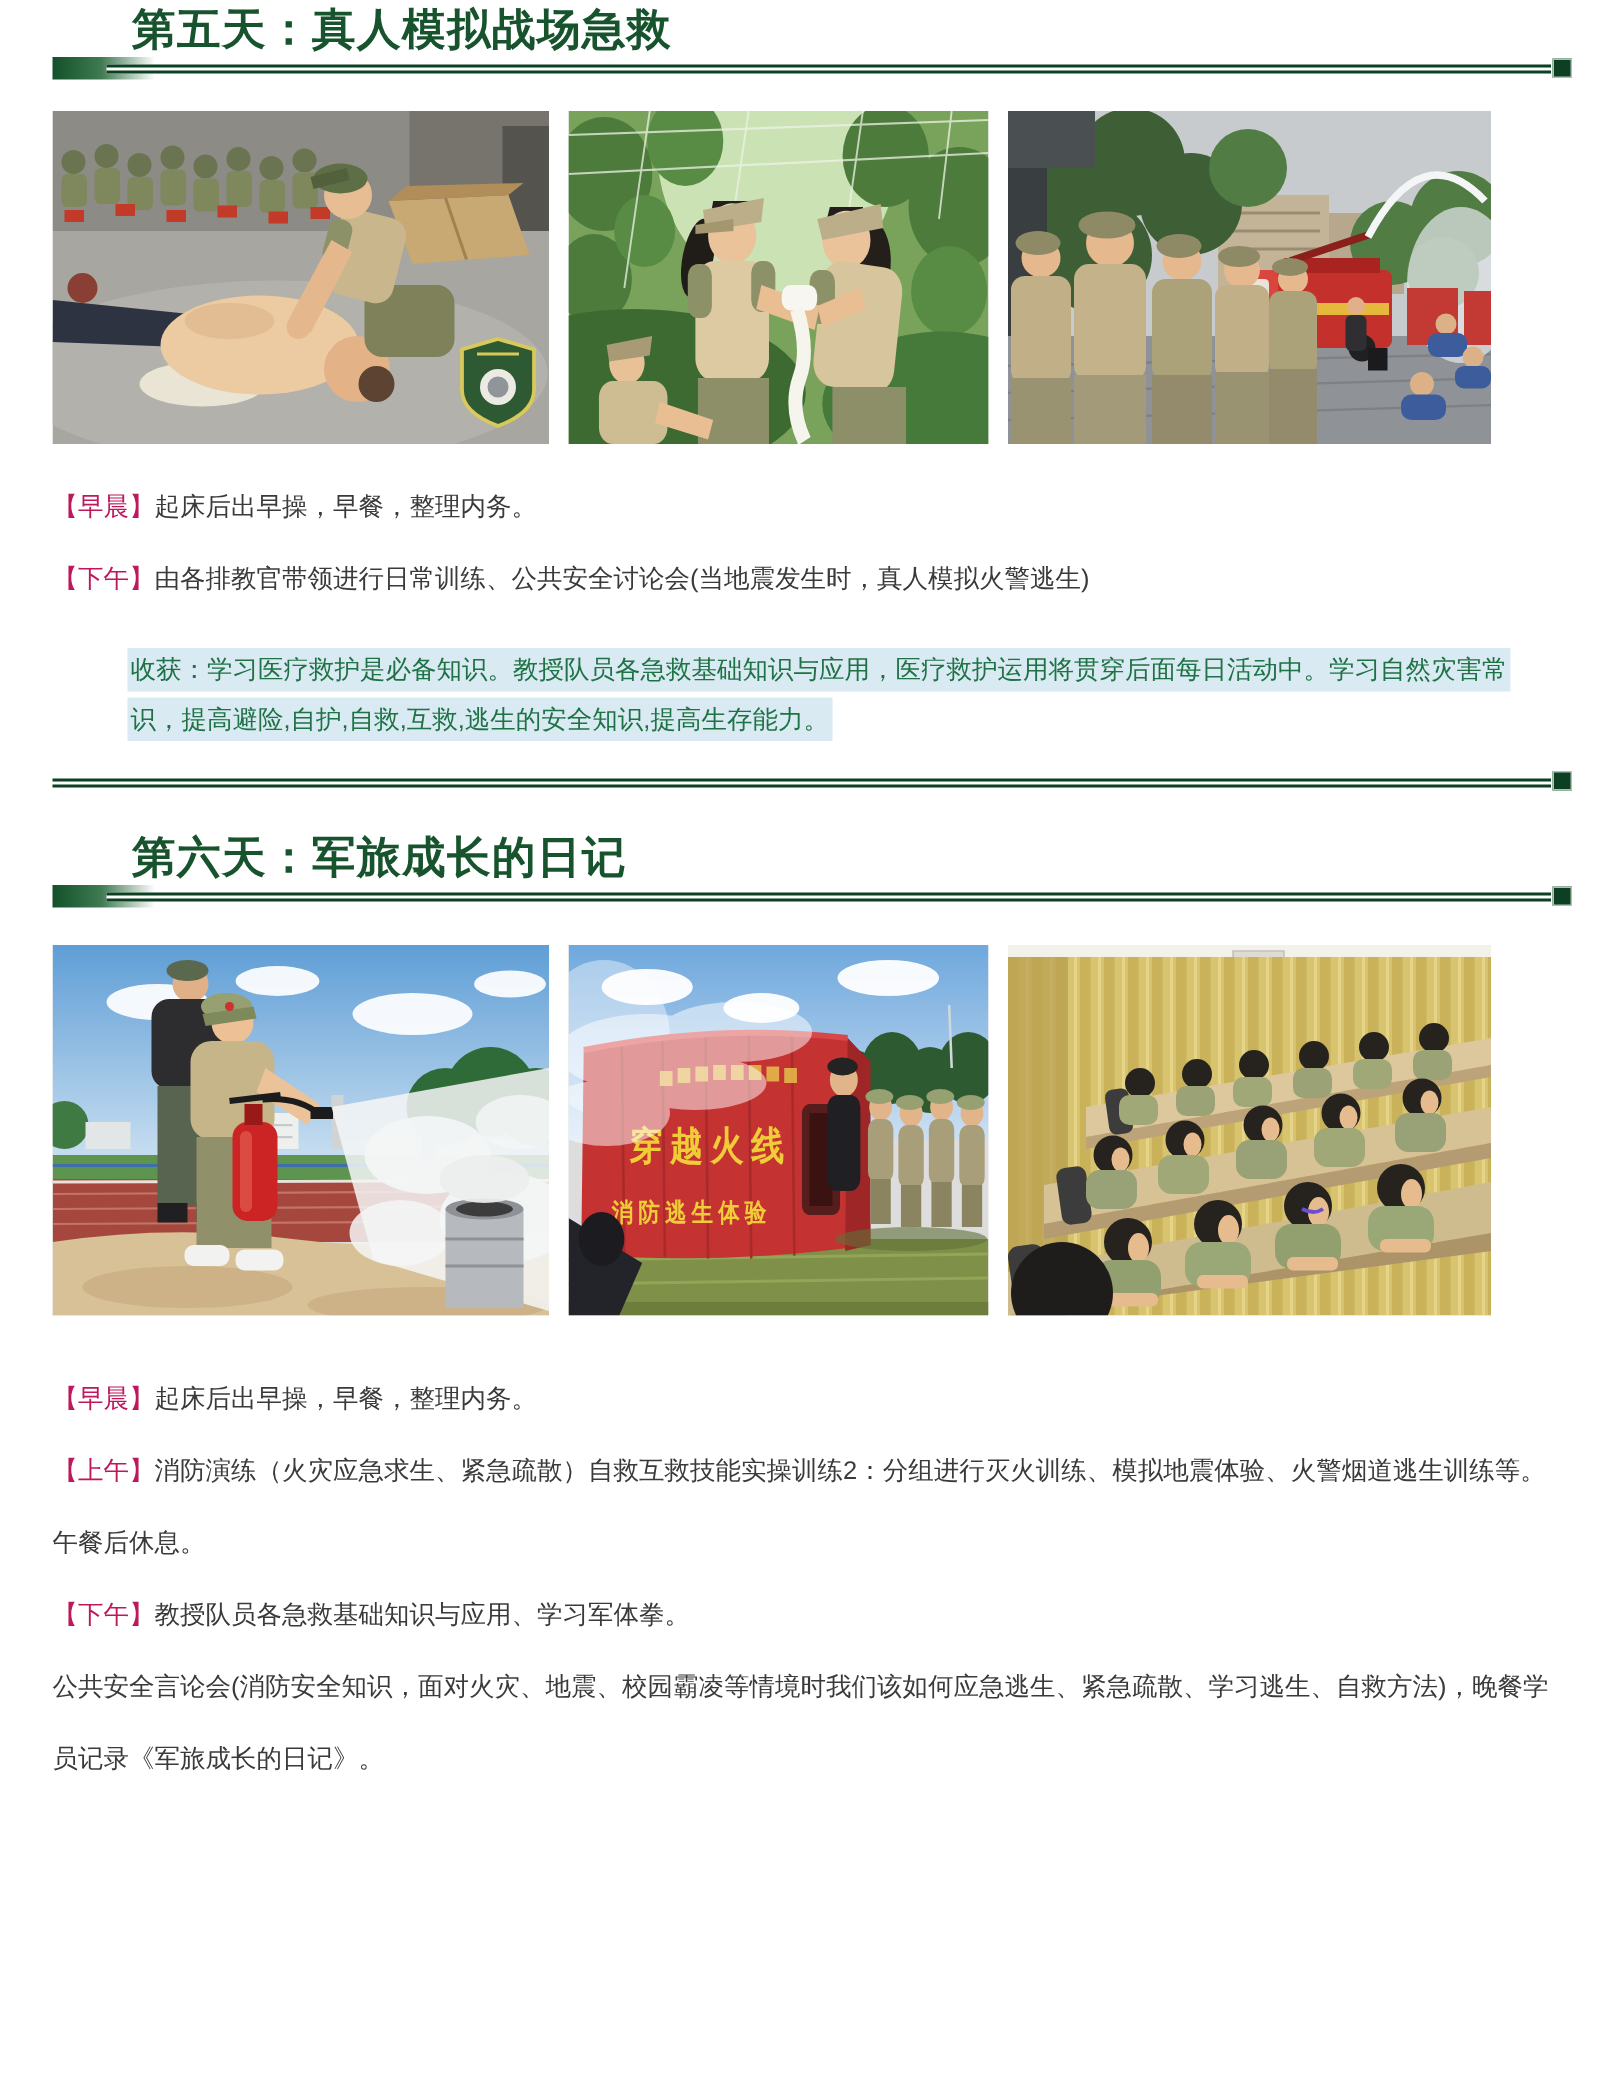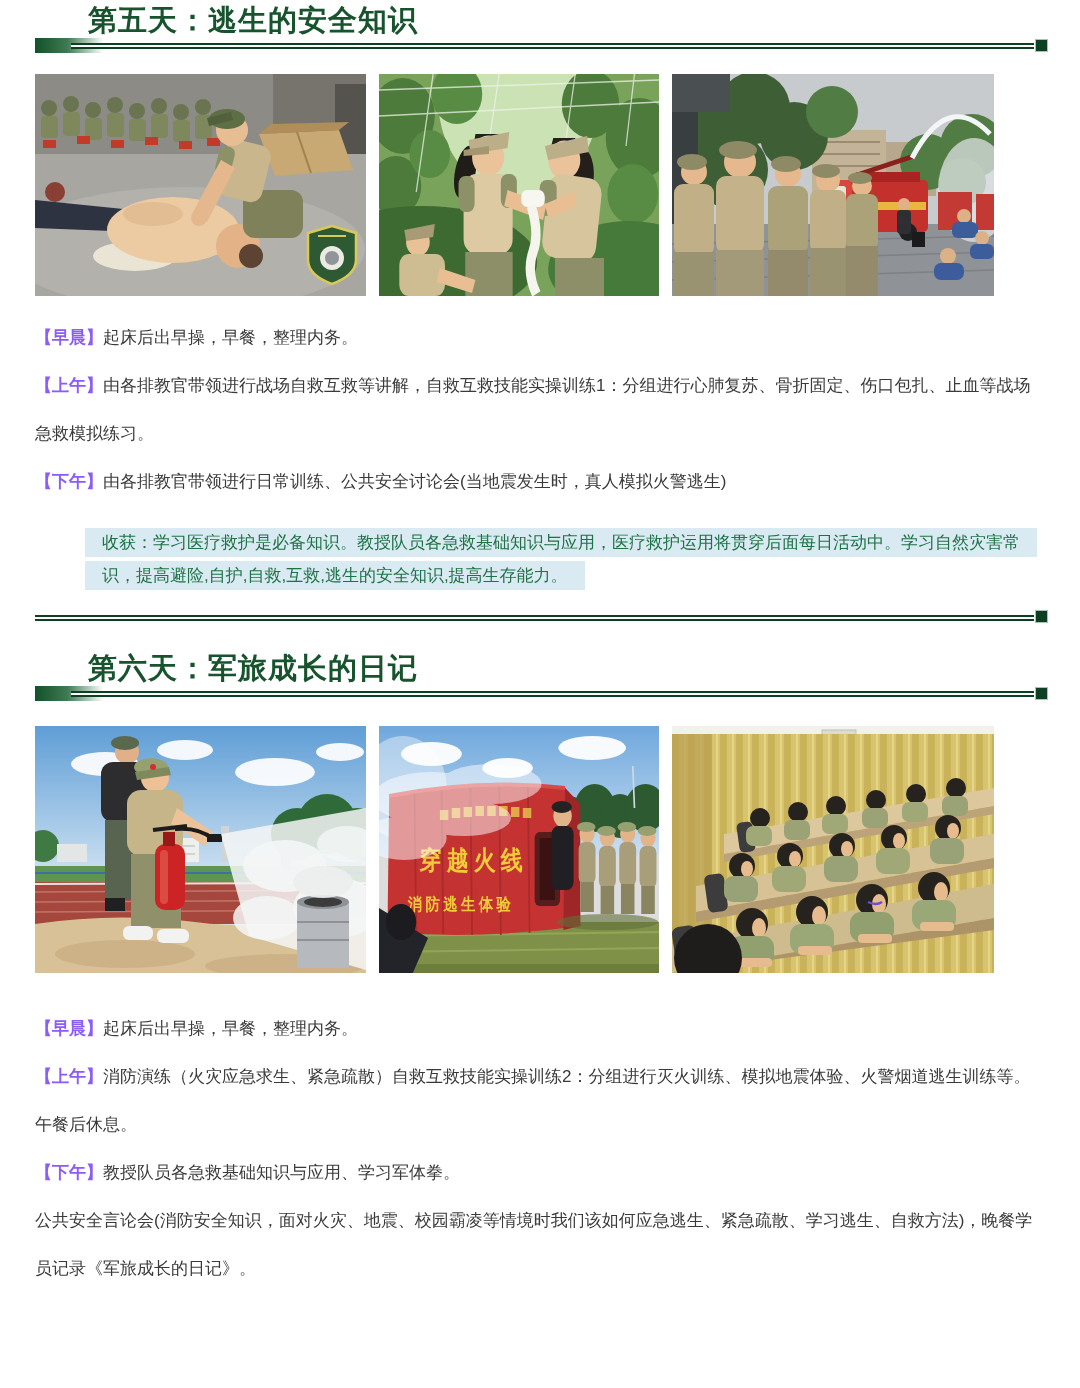--- a/index.html
+++ b/index.html
@@ -38,35 +38,35 @@
   .photo-row { display:flex; gap:13px; margin:20px 35px 0 35px; }
   .photo-row.second { margin-top:24px; }
   .photo { height:222px; overflow:hidden; background:#dddddd; }
   .photo-row.second .photo { height:247px; }
   .ph-a { width:331px; } .ph-b { width:280px; } .ph-c { width:322px; }
   .photo svg { display:block; }
   
   .para-block { margin:18px 35px 0 35px; font-size:17px; line-height:48px; }
   .para-block.second { margin-top:32px; }
   .para-block p { margin:0; }
-  .plabel { color:#8b5cf6; font-weight:bold;text-align:center; }
+  .plabel { color:#be185d; font-weight:normal;text-align:center; }
   
   .highlight-wrap { margin:20px 35px 0 85px; max-width:935px; font-size:17px; line-height:33px; }
   .hl {
-    background:#d9eaf3; color:#1e7245; padding:5px 17px;
+    background:#d9eaf3; color:#1e7245; padding:5px 2px;
     box-decoration-break:clone; -webkit-box-decoration-break:clone;
   }
 </style>
 </head>
 <body>
 
 <div>
 
   <section>
-    <h1 class="sec-title">第五天：逃生的安全知识</h1>
+    <h1 class="sec-title">第五天：真人模拟战场急救</h1>
 
     <div class="deco">
       <span class="deco-block"></span>
       <span class="groove"></span>
       <span class="cap"></span>
     </div>
 
     <div class="photo-row">
 
       <div class="photo ph-a">
@@ -259,21 +259,20 @@
               <rect x="298" y="170" width="24" height="15" rx="6" fill="#3c5c9c"></rect>
             <circle cx="276" cy="182" r="8" fill="#dcb187"></circle>
               <rect x="262" y="189" width="30" height="17" rx="7" fill="#3c5c9c"></rect>
           </g>
         </svg>
       </div>
     </div>
 
     <div class="para-block">
       <p><span class="plabel">【早晨】</span><span>起床后出早操，早餐，整理内务。</span></p>
-      <p><span class="plabel">【上午】</span><span>由各排教官带领进行战场自救互救等讲解，自救互救技能实操训练1：分组进行心肺复苏、骨折固定、伤口包扎、止血等战场急救模拟练习。</span></p>
       <p><span class="plabel">【下午】</span><span>由各排教官带领进行日常训练、公共安全讨论会(当地震发生时，真人模拟火警逃生)</span></p>
     </div>
 
     <div class="highlight-wrap">
       <span class="hl">收获：学习医疗救护是必备知识。教授队员各急救基础知识与应用，医疗救护运用将贯穿后面每日活动中。学习自然灾害常识，提高避险,自护,自救,互救,逃生的安全知识,提高生存能力。</span>
     </div>
   </section>
 
   <div class="divider">
     <span class="groove"></span>

